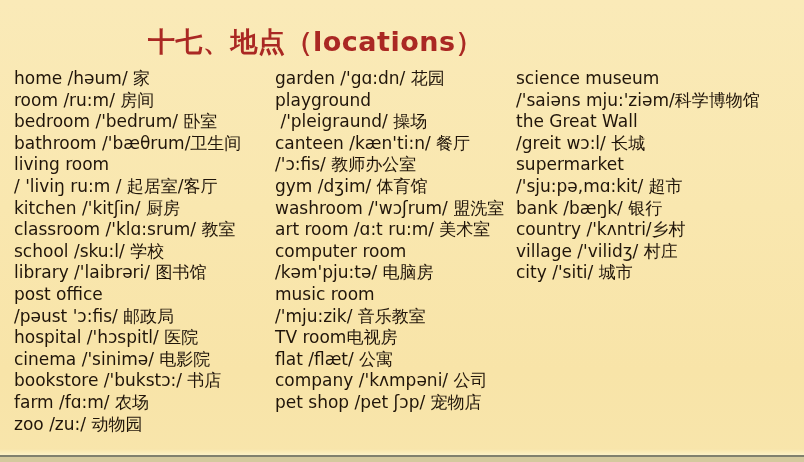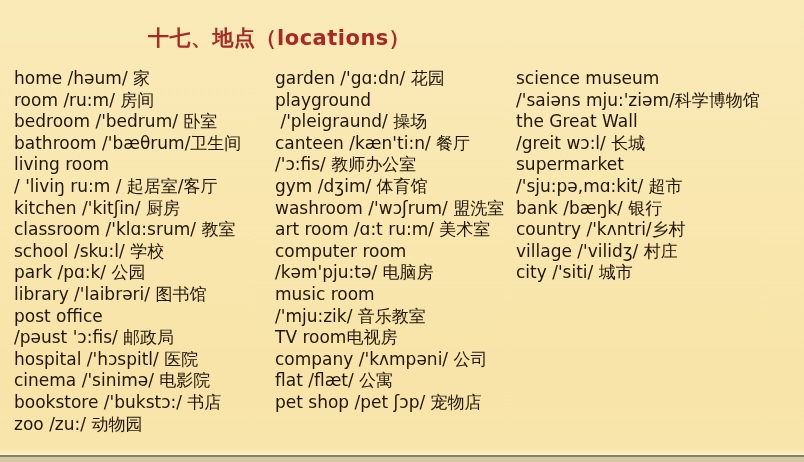--- a/index.html
+++ b/index.html
@@ -16,21 +16,21 @@
     position: relative;
     width: 804px;
     height: 462px;
     background: linear-gradient(180deg, #faeab8 0%, #f9e7af 45%, #f8e4a8 80%, #f8e5ab 100%);
   }
   .title {
     position: absolute;
     left: 148px;
     top: 24px;
     margin: 0;
-    font-size: 21px;
+    font-size: 27px;
     font-weight: bold;
     letter-spacing: 0.5px;
     color: #aa2823;
     white-space: pre;
   }
   .col {
     position: absolute;
     top: 68px;
     color: #20150a;
     font-size: 17px;
@@ -76,46 +76,46 @@
   <div class="col col1">
     <div class="line">home /həum/ 家</div>
     <div class="line">room /ru:m/ 房间</div>
     <div class="line">bedroom /'bedrum/ 卧室</div>
     <div class="line">bathroom /'bæθrum/卫生间</div>
     <div class="line">living room</div>
     <div class="line">/ 'liviŋ ru:m / 起居室/客厅</div>
     <div class="line">kitchen /'kitʃin/ 厨房</div>
     <div class="line">classroom /'klɑ:srum/ 教室</div>
     <div class="line">school /sku:l/ 学校</div>
-    <div class="line">park /pɑ:k/ 公园</div>
     <div class="line">library /'laibrəri/ 图书馆</div>
     <div class="line">post office</div>
     <div class="line">/pəust 'ɔ:fis/ 邮政局</div>
     <div class="line">hospital /'hɔspitl/ 医院</div>
     <div class="line">cinema /'sinimə/ 电影院</div>
     <div class="line">bookstore /'bukstɔ:/ 书店</div>
+    <div class="line">farm /fɑ:m/ 农场</div>
     <div class="line">zoo /zu:/ 动物园</div>
   </div>
 
   <div class="col col2">
     <div class="line">garden /'gɑ:dn/ 花园</div>
     <div class="line">playground</div>
     <div class="line"> /'pleigraund/ 操场</div>
     <div class="line">canteen /kæn'ti:n/ 餐厅</div>
     <div class="line">/'ɔ:fis/ 教师办公室</div>
     <div class="line">gym /dʒim/ 体育馆</div>
     <div class="line">washroom /'wɔʃrum/ 盟洗室</div>
     <div class="line">art room /ɑ:t ru:m/ 美术室</div>
     <div class="line">computer room</div>
     <div class="line">/kəm'pju:tə/ 电脑房</div>
     <div class="line">music room</div>
     <div class="line">/'mju:zik/ 音乐教室</div>
     <div class="line">TV room电视房</div>
+    <div class="line">flat /flæt/ 公寓</div>
     <div class="line">company /'kʌmpəni/ 公司</div>
-    <div class="line">flat /flæt/ 公寓</div>
     <div class="line">pet shop /pet ʃɔp/ 宠物店</div>
   </div>
 
   <div class="col col3">
     <div class="line">science museum</div>
     <div class="line">/'saiəns mju:'ziəm/科学博物馆</div>
     <div class="line">the Great Wall</div>
     <div class="line">/greit wɔ:l/ 长城</div>
     <div class="line">supermarket</div>
     <div class="line">/'sju:pə,mɑ:kit/ 超市</div>

